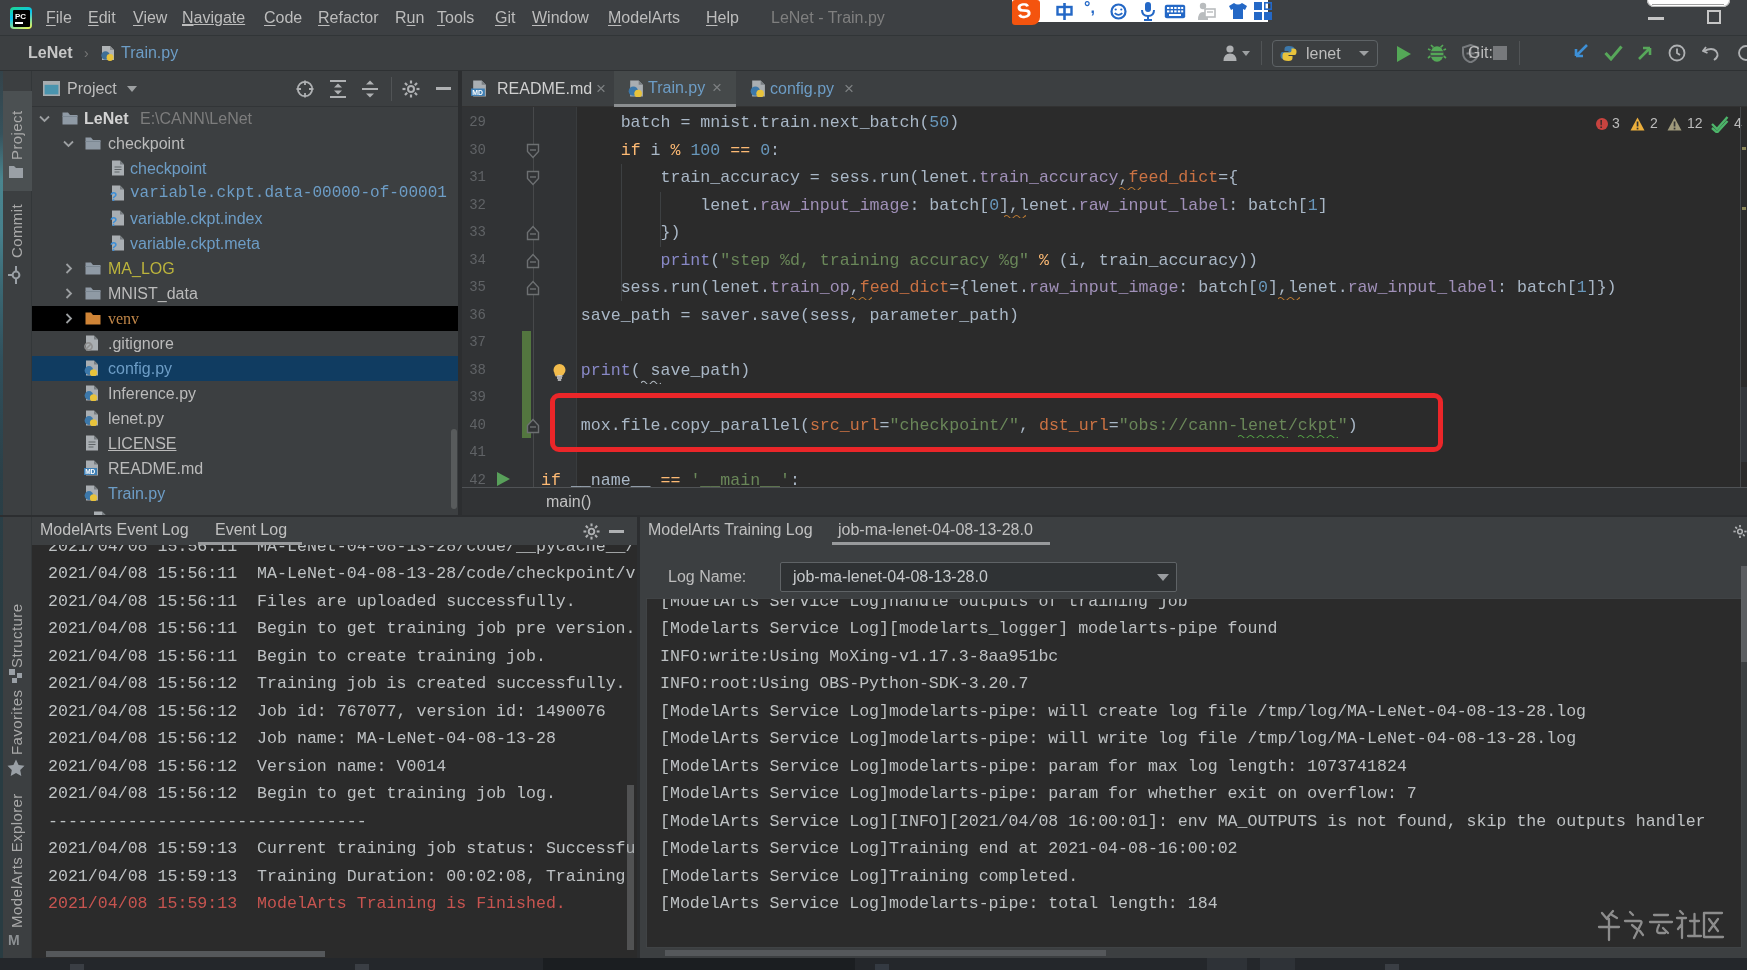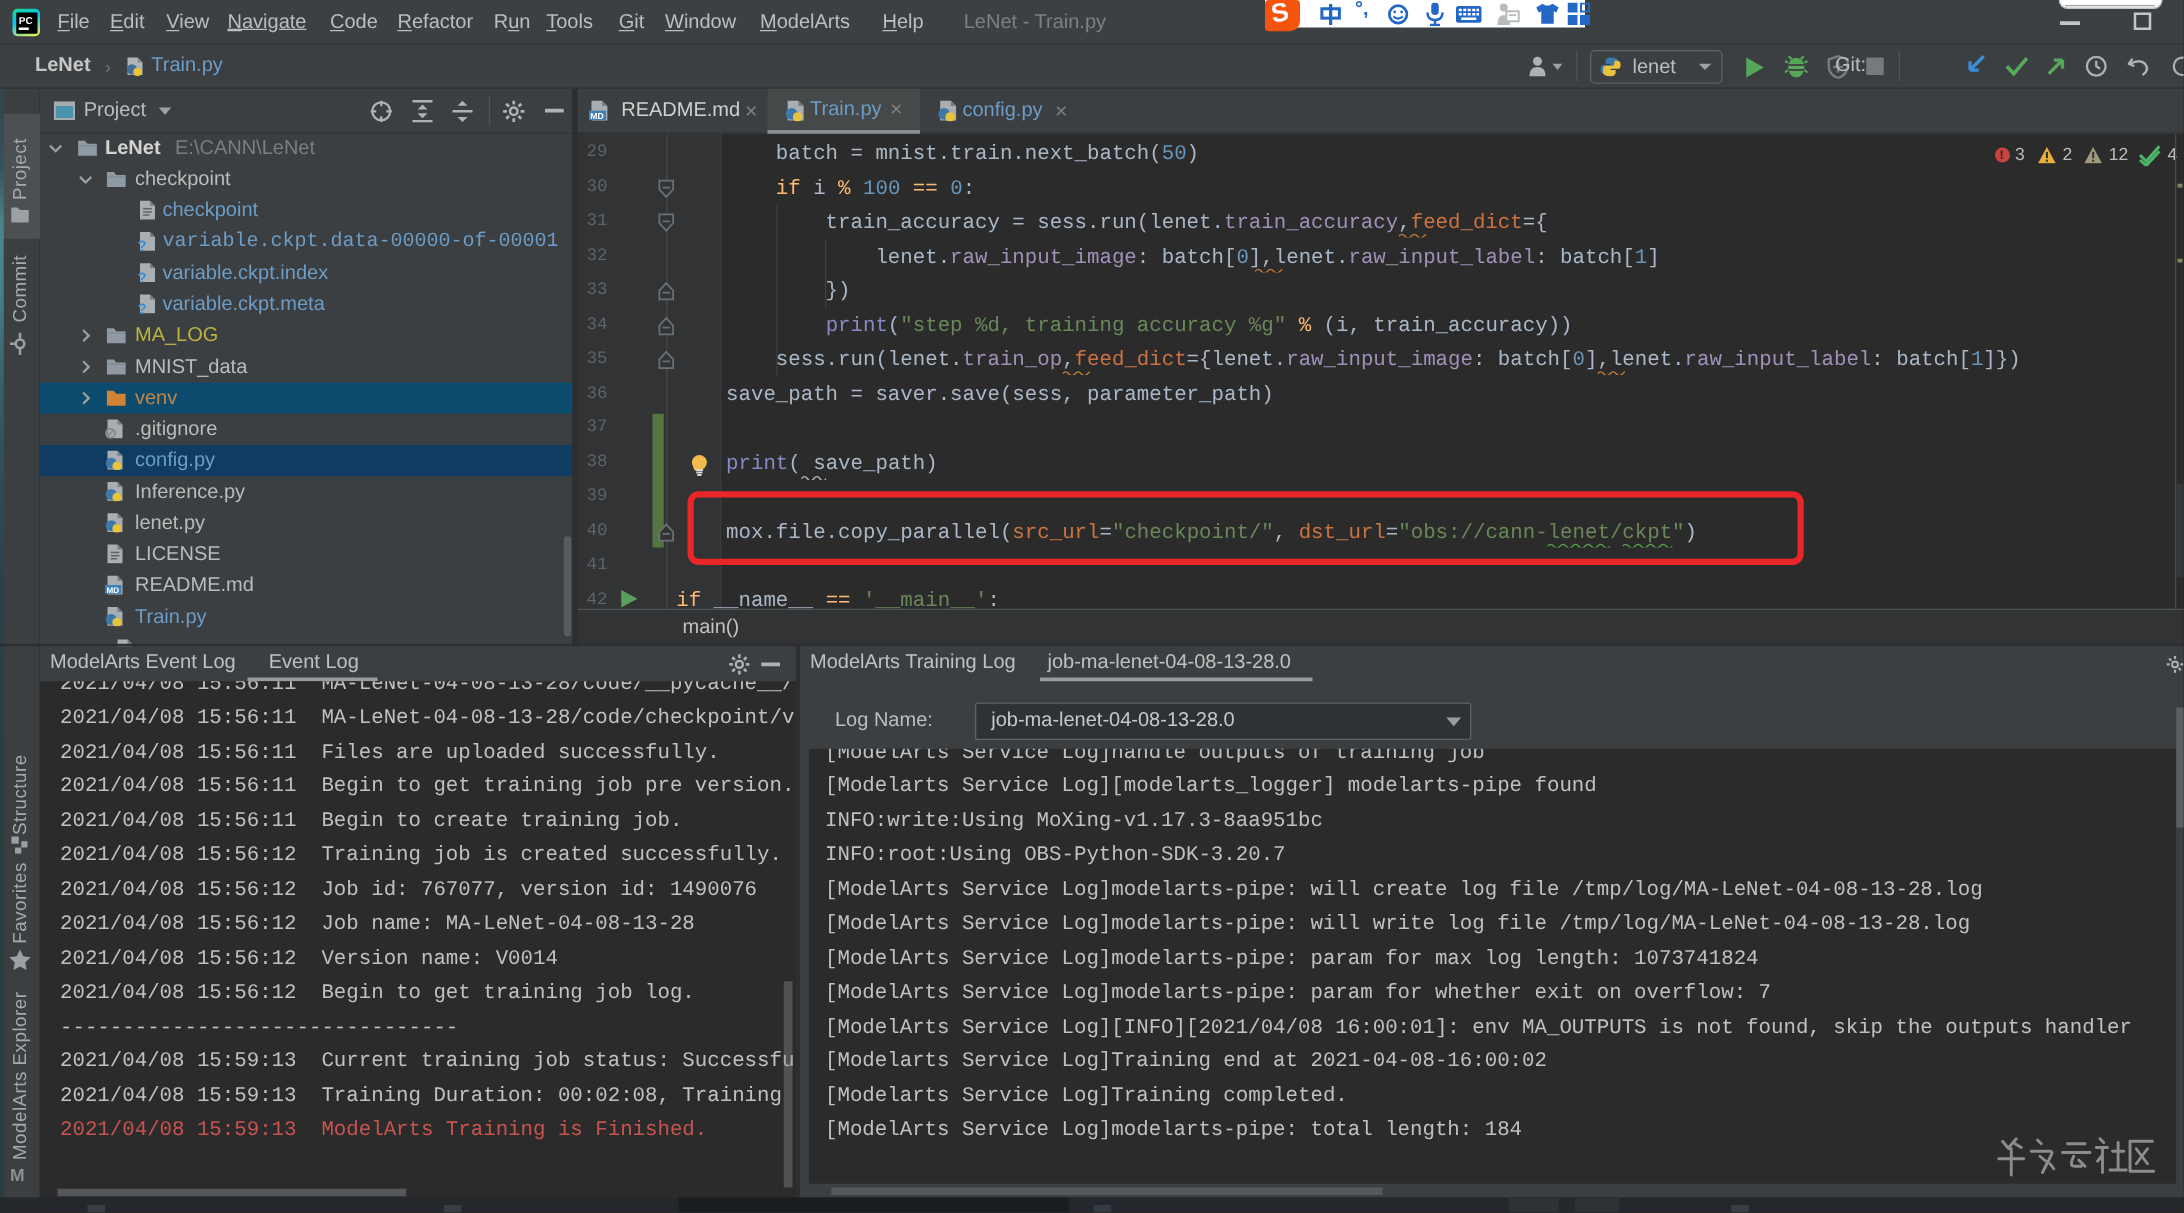--- a/index.html
+++ b/index.html
@@ -322,21 +322,21 @@
   </div>
   <div class="treerow" style="top:184.5px;">
     <svg class="ticon" style="left:30px;top:6px;" width="13" height="13" viewBox="0 0 13 13">
         <use href="#i-chevr"></use>
       </svg>
     <svg class="ticon" style="left:53px;top:5px;" width="16" height="15" viewBox="0 0 16 15">
         <use href="#i-folder"></use>
       </svg>
     <span class="lbl" style="left:76px;color:#bcb43c;">MA_LOG</span>
   </div>
-  <div class="treerow" style="top:234.5px;background:#0c4a6e;">
+  <div class="treerow" style="top:234.5px;background:#000000;font-family:Liberation Serif, serif;">
     <svg class="ticon" style="left:30px;top:6px;" width="13" height="13" viewBox="0 0 13 13">
         <use href="#i-chevr"></use>
       </svg>
     <svg class="ticon" style="left:53px;top:5px;" width="16" height="15" viewBox="0 0 16 15">
         <path d="M0.5 1.5 h5.5 l2 2.5 h7.5 v9.5 h-15 z" fill="#cf8436"></path>
       </svg>
     <span class="lbl" style="left:76px;color:#c08648;">venv</span>
   </div>
   <div class="treerow" style="top:259.5px;">
     <svg class="ticon" style="left:52px;top:4px;" width="15" height="16" viewBox="0 0 15 16">
@@ -361,21 +361,21 @@
   <div class="treerow" style="top:334.5px;">
     <svg class="ticon" style="left:52px;top:4px;" width="15" height="16" viewBox="0 0 15 16">
         <use href="#i-py"></use>
       </svg>
     <span class="lbl" style="left:76px;">lenet.py</span>
   </div>
   <div class="treerow" style="top:359.5px;">
     <svg class="ticon" style="left:52px;top:4px;" width="15" height="16" viewBox="0 0 15 16">
         <use href="#i-file"></use>
       </svg>
-    <span class="lbl" style="left:76px;">LICENSE</span>
+    <span class="lbl" style="left:76px;text-decoration:underline;">LICENSE</span>
   </div>
   <div class="treerow" style="top:384.5px;">
     <svg class="ticon" style="left:52px;top:4px;" width="15" height="16" viewBox="0 0 15 16">
         <use href="#i-page"></use>
         <rect x="0" y="8" width="13" height="7" fill="#3e7fb5"></rect>
         <text x="1.2" y="14" font-size="6.5" font-weight="bold" fill="#fff" font-family="Liberation Sans">MD</text>
       </svg>
     <span class="lbl" style="left:76px;">README.md</span>
   </div>
   <div class="treerow" style="top:409.5px;">

